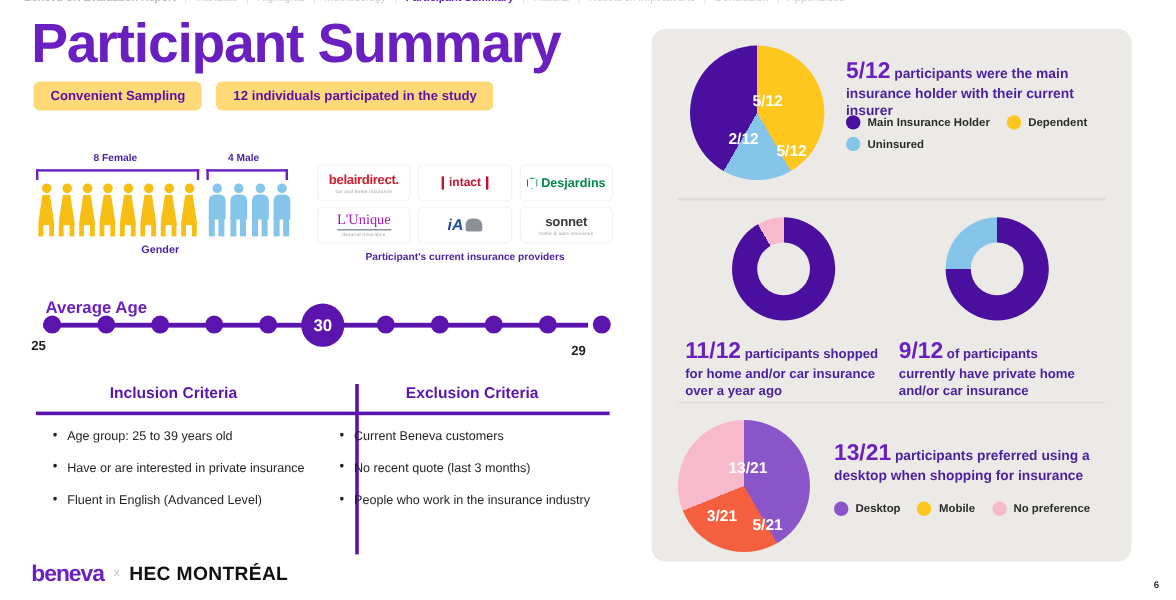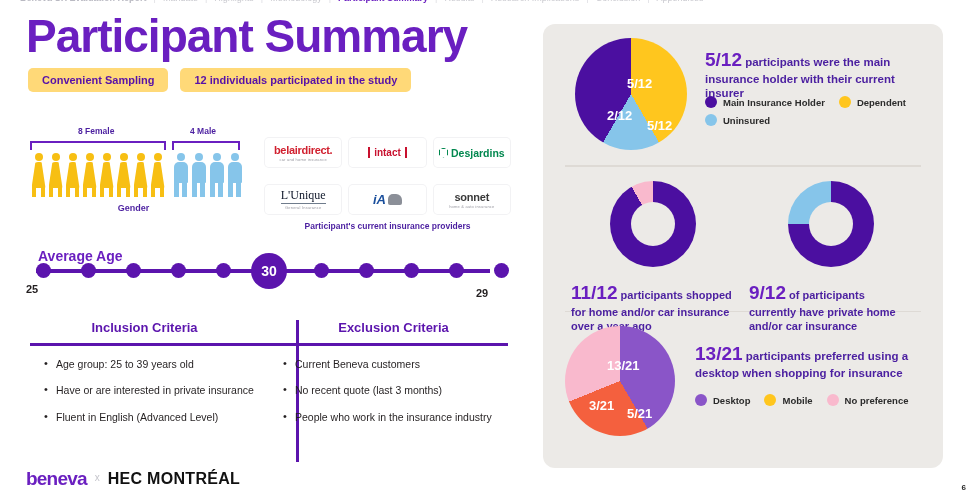--- a/index.html
+++ b/index.html
@@ -59,34 +59,34 @@
   .fig .leg   { position:absolute; bottom:0; width:5px; height:16px; }
   .fig .leg.l { left:2px; } .fig .leg.r { right:2px; }
   .fig.female .body { border-radius:6px 6px 2px 2px;
      clip-path: polygon(28% 0, 72% 0, 100% 100%, 0% 100%); height:26px; }
   .fig.female .leg { height:11px; width:4px; }
   .fig.male .body { border-radius:5px 5px 1px 1px; height:21px; }
   .gender-cap { text-align:center; font-size:9px; font-weight:700; color:#4b1fa0; margin-top:6px; }
 
   
   .logos { position:absolute; left:265px; top:138px; width:245px; }
-  .logo-grid { display:grid; grid-template-columns:repeat(3,1fr); gap:18px 8px; }
+  .logo-grid { display:grid; grid-template-columns:repeat(3,1fr); gap:6px 8px; }
   .logo-card {
     background:#fff; border-radius:4px; height:29px;
     display:flex; flex-direction:column; align-items:center; justify-content:center;
     box-shadow:0 0 0 1px #f2f2f4;
   }
   .lg-belair  { color:#d1202f; font-size:11px; font-weight:800; letter-spacing:-0.3px; }
   .lg-sub     { color:#9a9aa2; font-size:4px; letter-spacing:0.2px; margin-top:1px; }
   .lg-intact  { color:#c8102e; font-size:10px; font-weight:700; border-left:2px solid #c8102e;
                 border-right:2px solid #c8102e; padding:0 4px; }
   .lg-desj    { color:#00874e; font-size:10.5px; font-weight:700; display:flex; align-items:center; gap:3px;}
   .hexi { width:9px; height:10px; border:1.6px solid #00874e;
           clip-path:polygon(50% 0,100% 25%,100% 75%,50% 100%,0 75%,0 25%); }
-  .lg-uniq    { color:#0f172a; font-size:12px; font-family:"Liberation Serif", serif;
+  .lg-uniq    { color:#a21caf; font-size:12px; font-family:"Liberation Serif", serif;
                 border-bottom:1.2px solid #6f7c8c; line-height:1.1; }
   .lg-ia      { color:#1a4f9c; font-size:13px; font-weight:800; font-style:italic; display:flex; align-items:center; gap:2px; }
   .eleph { width:14px; height:11px; background:#8b8f98; border-radius:5px 6px 2px 2px; }
   .lg-sonnet  { color:#3a3a3a; font-size:11px; font-weight:700; letter-spacing:-0.2px; }
   .logos-cap { text-align:center; font-size:8.5px; font-weight:700; color:#4b1fa0; margin-top:7px; }
 
   
   .avgage-t { position:absolute; left:38px; top:248px; font-size:14px; font-weight:800; color:#6a1fc0; }
   .agebar { position:absolute; left:28px; top:255px; width:470px; height:34px; }
   .agerail { position:absolute; left:8px; top:14px; width:454px; height:4px; background:#5b14ad; }
@@ -137,21 +137,21 @@
   .p1c { left:72px; top:80px; }        
   .s1-text { position:absolute; left:162px; top:24px; width:228px; }
   .big { color:#6a1fc0; font-weight:800; font-size:19px; }
   .s1-text .line { color:#4b1fa0; font-size:11.5px; font-weight:700; line-height:1.25; }
   .legend { position:absolute; left:162px; top:72px; width:230px;
             display:flex; flex-wrap:wrap; gap:6px 14px; }
   .lg-item { display:flex; align-items:center; gap:6px; font-size:9.5px; font-weight:700; color:#2b2b2b; }
   .swatch { width:12px; height:12px; border-radius:50%; flex:none; }
 
   
-  .sec2 { position:relative; height:144px; }
+  .sec2 { position:relative; height:168px; }
   .donutwrap { position:absolute; top:14px; width:175px; }
   .donutwrap.a { left:22px; } .donutwrap.b { left:200px; }
   .donut { width:86px; height:86px; border-radius:50%; margin:0 auto; position:relative; }
   .donut:after { content:""; position:absolute; left:50%; top:50%; transform:translate(-50%,-50%);
                  width:44px; height:44px; border-radius:50%; background:#eceae7; }
   .dtext { margin-top:14px; padding:0 6px; color:#4b1fa0; font-size:11px; font-weight:700; line-height:1.3; }
   .dtext .big { font-size:19px; }
 
   
   .sec3 { position:relative; height:140px; }

